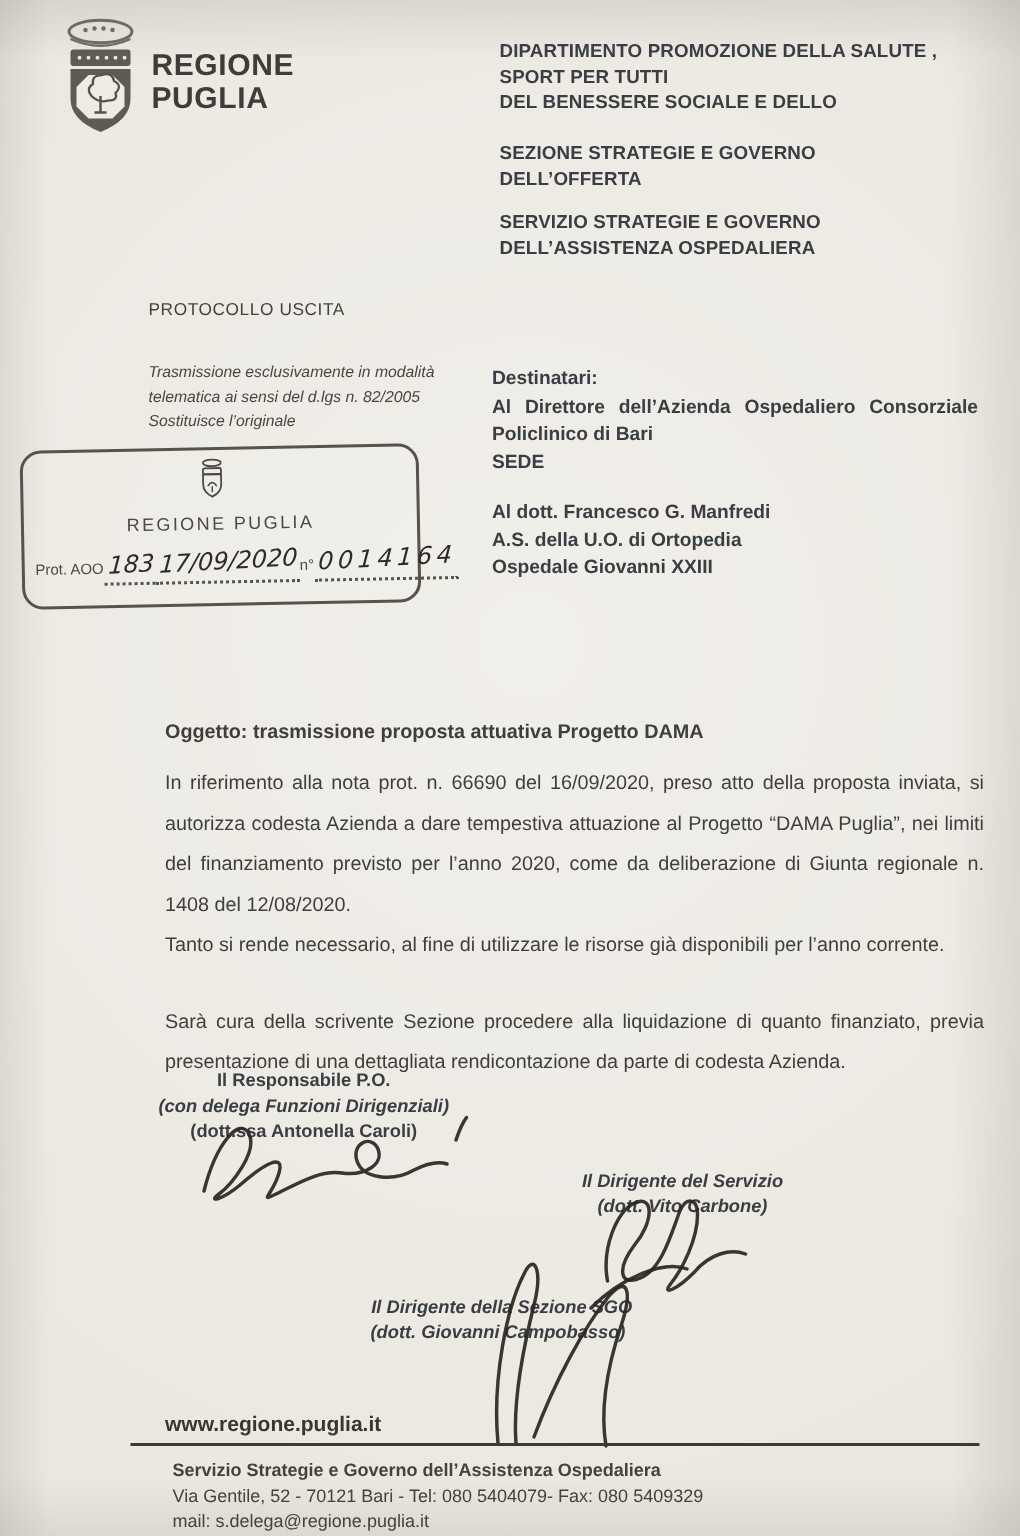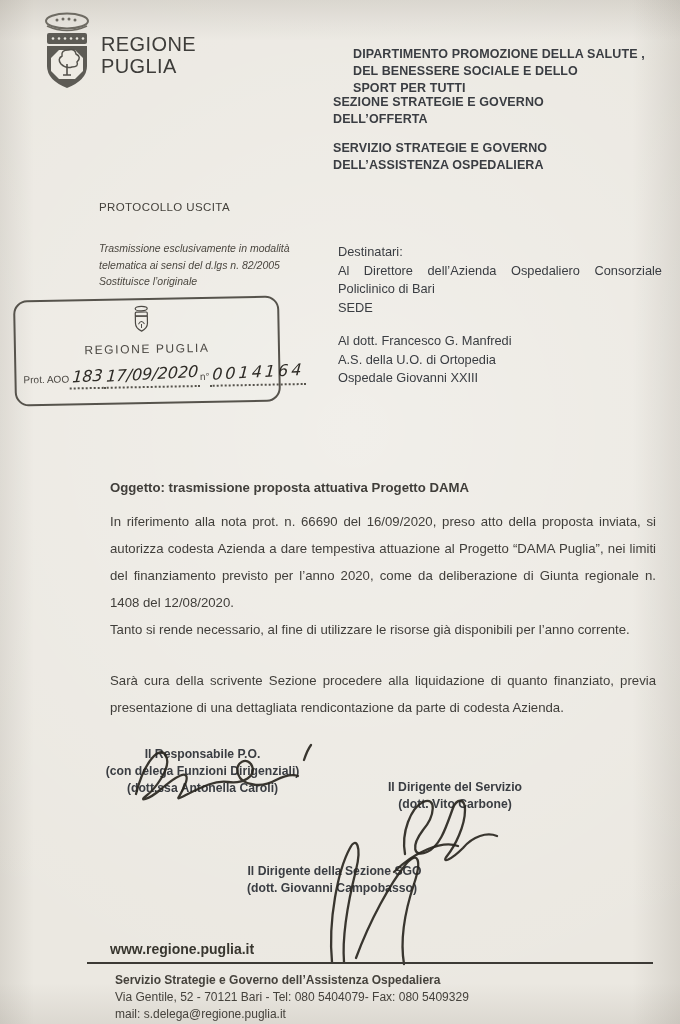--- a/index.html
+++ b/index.html
@@ -8,47 +8,47 @@
     background:
       radial-gradient(130% 90% at 52% 42%, rgba(255,255,255,0.30), rgba(255,255,255,0) 65%),
       linear-gradient(90deg, rgba(110,102,90,0.14), rgba(0,0,0,0) 5%, rgba(0,0,0,0) 93%, rgba(110,102,90,0.16)),
       linear-gradient(180deg, rgba(110,102,90,0.16), rgba(0,0,0,0) 4%, rgba(0,0,0,0) 96%, rgba(110,102,90,0.12)),
       #ebe8e1;
     font-family:"Liberation Sans", sans-serif;
     color:#3d3b37;
   }
   .abs{position:absolute;}
   .hdr-block{font-weight:bold;color:#3a3d42;font-size:12.5px;line-height:17px;letter-spacing:0.1px;}
-  .brand{font-weight:normal;font-size:20px;line-height:22px;letter-spacing:0.4px;color:#3e3d3a;}
+  .brand{font-weight:bold;font-size:20px;line-height:22px;letter-spacing:0.4px;color:#3e3d3a;}
   .proto-label{font-size:11.5px;letter-spacing:0.4px;color:#45423c;}
   .proto-note{font-style:italic;font-size:10.5px;line-height:16.5px;color:#4a463f;}
   .stamp{
     left:14px;top:298px;width:262px;height:102px;
     border:2px solid #56534c;border-radius:14px;
     transform:rotate(-1.1deg);
     background:rgba(255,255,255,0.06);
   }
   .stamp-org{position:absolute;left:0;right:0;top:42px;text-align:center;font-size:12px;letter-spacing:1.6px;color:#4c4944;}
   .stamp-line{position:absolute;left:7px;right:7px;top:66px;height:30px;white-space:nowrap;}
   .stamp-line .print{font-size:10px;color:#4c4944;display:inline-block;vertical-align:baseline;}
   .hand{
     font-family:"DejaVu Sans", sans-serif;font-style:italic;
     display:inline-block;font-size:16px;color:#2e2b26;
     transform:rotate(-2deg) skewX(-7deg);transform-origin:left bottom;
   }
   .dotted{border-bottom:2px dotted #56534c;display:inline-block;padding:0 2px 1px 2px;vertical-align:baseline;}
-  .recips{left:338px;top:243px;width:324px;font-weight:normal;font-size:12.8px;line-height:18.5px;color:#3a3d42;}
+  .recips{left:328px;top:243px;width:324px;font-weight:bold;font-size:12.8px;line-height:18.5px;color:#3a3d42;}
   .recips .just{text-align:justify;}
   .recips .gap{height:15px;}
   .bodytxt{left:110px;top:474px;width:546px;font-size:13.2px;line-height:27px;color:#403e3a;}
   .bodytxt .subject{font-weight:bold;margin:0 0 7px 0;}
   .bodytxt p{margin:0;text-align:justify;}
   .bodytxt .sp{height:24px;}
   .sig{font-weight:bold;font-size:12.2px;line-height:17px;text-align:center;color:#3a3d42;}
-  .sig .it{}
+  .sig .it{font-style:italic;}
   .sigsvg{pointer-events:none;}
   .sigsvg path{fill:none;stroke:#29261f;stroke-width:2.3;stroke-linecap:round;stroke-linejoin:round;opacity:0.92;}
   .website{font-weight:bold;font-size:14px;color:#38362f;}
   .footline{left:87px;top:962px;width:566px;height:2px;background:#3c3a35;}
   .foot{font-size:12px;line-height:17px;color:#45423c;}
   .foot .b{font-weight:bold;}
   .crest path,.crest ellipse,.crest rect,.crest polygon,.crest circle{vector-effect:non-scaling-stroke;}
 </style>
 </head>
 <body>
@@ -73,24 +73,24 @@
     <polygon points="23,42 39,42 47,50 47,63 39,71 23,71 15,63 15,50" fill="#eeebe4"></polygon>
     <path d="M31,67 v-11 M27,67 h8" fill="none" stroke="#54524c" stroke-width="1.6"></path>
     <path d="M25,56 q-4,-5 1,-8 q-1,-6 6,-6 q7,-2 8,4 q6,3 1,8 q2,5 -5,5 q-6,2 -11,-3 z" fill="none" stroke="#54524c" stroke-width="1.5"></path>
   </svg>
 
   <div class="abs brand" style="left:101px;top:33px;">
     <div>REGIONE</div>
     <div>PUGLIA</div>
   </div>
 
-  <div class="abs hdr-block" style="left:333px;top:46px;width:320px;margin-left:20px;">
+  <div class="abs hdr-block" style="left:333px;top:26px;width:320px;">
     <div>DIPARTIMENTO PROMOZIONE DELLA SALUTE ,</div>
+    <div>SPORT PER TUTTI</div>
     <div>DEL BENESSERE SOCIALE E DELLO</div>
-    <div>SPORT PER TUTTI</div>
   </div>
   <div class="abs hdr-block" style="left:333px;top:94px;width:320px;">
     <div>SEZIONE STRATEGIE E GOVERNO</div>
     <div>DELL’OFFERTA</div>
   </div>
   <div class="abs hdr-block" style="left:333px;top:140px;width:320px;">
     <div>SERVIZIO STRATEGIE E GOVERNO</div>
     <div>DELL’ASSISTENZA OSPEDALIERA</div>
   </div>
 
@@ -125,21 +125,21 @@
   </div>
 
   <div class="abs bodytxt">
     <div class="subject">Oggetto: trasmissione proposta attuativa Progetto DAMA</div>
     <p>In riferimento alla nota prot. n. 66690 del 16/09/2020, preso atto della proposta inviata, si autorizza codesta Azienda a dare tempestiva attuazione al Progetto “DAMA Puglia”, nei limiti del finanziamento previsto per l’anno 2020, come da deliberazione di Giunta regionale n. 1408 del 12/08/2020.</p>
     <p>Tanto si rende necessario, al fine di utilizzare le risorse già disponibili per l’anno corrente.</p>
     <div class="sp"></div>
     <p>Sarà cura della scrivente Sezione procedere alla liquidazione di quanto finanziato, previa presentazione di una dettagliata rendicontazione da parte di codesta Azienda.</p>
   </div>
 
-  <div class="abs sig" style="left:105px;top:712px;width:195px;margin-top:34px;">
+  <div class="abs sig" style="left:105px;top:712px;width:195px;">
     <div>Il Responsabile P.O.</div>
     <div class="it">(con delega Funzioni Dirigenziali)</div>
     <div>(dott.ssa Antonella Caroli)</div>
   </div>
   <svg class="abs sigsvg" style="left:124px;top:736px;" width="195" height="72" viewBox="0 0 195 72">
     <path d="M12,58 C20,26 36,8 42,20 C48,32 30,54 22,60 C14,66 24,64 36,54 C52,40 66,32 62,46 C58,60 48,66 60,60 C76,52 90,44 104,46 C120,48 132,40 128,30 C124,20 110,26 114,38 C118,50 138,52 152,44 C160,40 168,38 174,40"></path>
     <path d="M180,24 C182,18 184,13 187,9"></path>
   </svg>
 
   <div class="abs sig" style="left:365px;top:779px;width:180px;">

